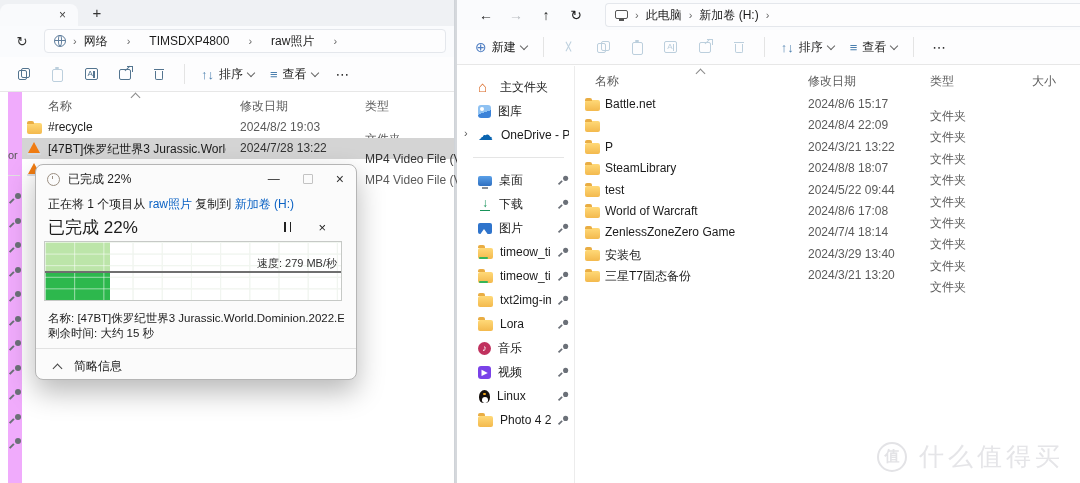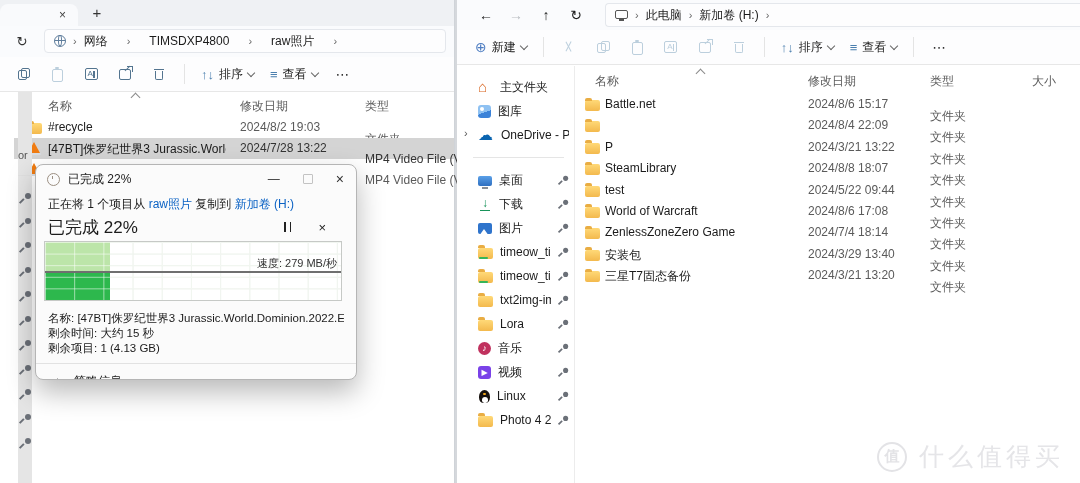--- a/index.html
+++ b/index.html
@@ -33,21 +33,21 @@
   .lh{position:absolute;top:2px;white-space:nowrap;}
   .sortup{position:absolute;width:6px;height:6px;border-left:1.1px solid #8a8a8a;border-top:1.1px solid #8a8a8a;transform:rotate(45deg);}
   .rows-left{position:absolute;top:117px;left:14px;right:0;}
   .lrow{position:relative;height:21px;font-size:12px;color:#1b1b1b;}
   .lrow.sel{background:#d4d4d4;}
   .lrow .ric{position:absolute;left:13px;top:4px;}
   .rname{position:absolute;left:34px;top:3px;width:178px;white-space:nowrap;overflow:hidden;}
   .rdate{position:absolute;left:226px;top:3px;color:#5a5a5a;white-space:nowrap;}
   .rtype{position:absolute;left:351px;top:14px;color:#5a5a5a;white-space:nowrap;}
   .lrow.sel .rdate,.lrow.sel .rtype{color:#333;}
-  .edgestrip{position:absolute;top:92px;left:18px;width:14px;bottom:0;background:#e5e5e5;z-index:2;}
+  .edgestrip{position:absolute;top:92px;left:8px;width:14px;bottom:0;background:#f0abfc;z-index:2;}
   .edge-or{position:absolute;top:57px;left:0;font-size:11px;color:#555;}
   .edge-div{position:absolute;top:83px;left:0;width:12px;height:1px;background:#e0e0e0;}
   .edge-pins{position:absolute;top:101px;left:2px;display:flex;flex-direction:column;gap:13.5px;}
   .pin{width:11px;height:11px;position:relative;display:inline-block;flex:0 0 auto;}
   .pin::before{content:"";position:absolute;top:0;right:0;width:6px;height:6px;background:#6b7078;border-radius:50%;}
   .pin::after{content:"";position:absolute;bottom:1px;left:0;width:6px;height:1.5px;background:#6b7078;
     transform:rotate(-45deg);transform-origin:left bottom;}
   
   .dialog{position:absolute;left:35px;top:164px;width:322px;height:216px;background:#fbfbfb;border:1px solid #b5b5b5;
     border-radius:8px;box-shadow:0 12px 28px rgba(0,0,0,.28);z-index:5;box-sizing:border-box;overflow:hidden;}
@@ -291,21 +291,20 @@
     <div class="graph">
       <div class="g-top" style="width: 22%;"></div>
       <div class="g-bottom" style="width: 22%;"></div>
       <div class="g-grid"></div>
       <div class="g-line"></div>
       <div class="g-speed">速度: 279 MB/秒</div>
     </div>
     <div class="dlg-details">
       <div>名称: [47BT]侏罗纪世界3 Jurassic.World.Dominion.2022.EXTENDED....</div>
       <div>剩余时间: 大约 15 秒</div>
-      <div>剩余项目: 1 (4.13 GB)</div>
     </div>
     <div class="dlg-sep"></div>
     <div class="dlg-foot">
       <span class="cup"></span>
       <span>简略信息</span>
     </div>
   </section>
 
   <section class="win win-right">
     <div class="navrow">

